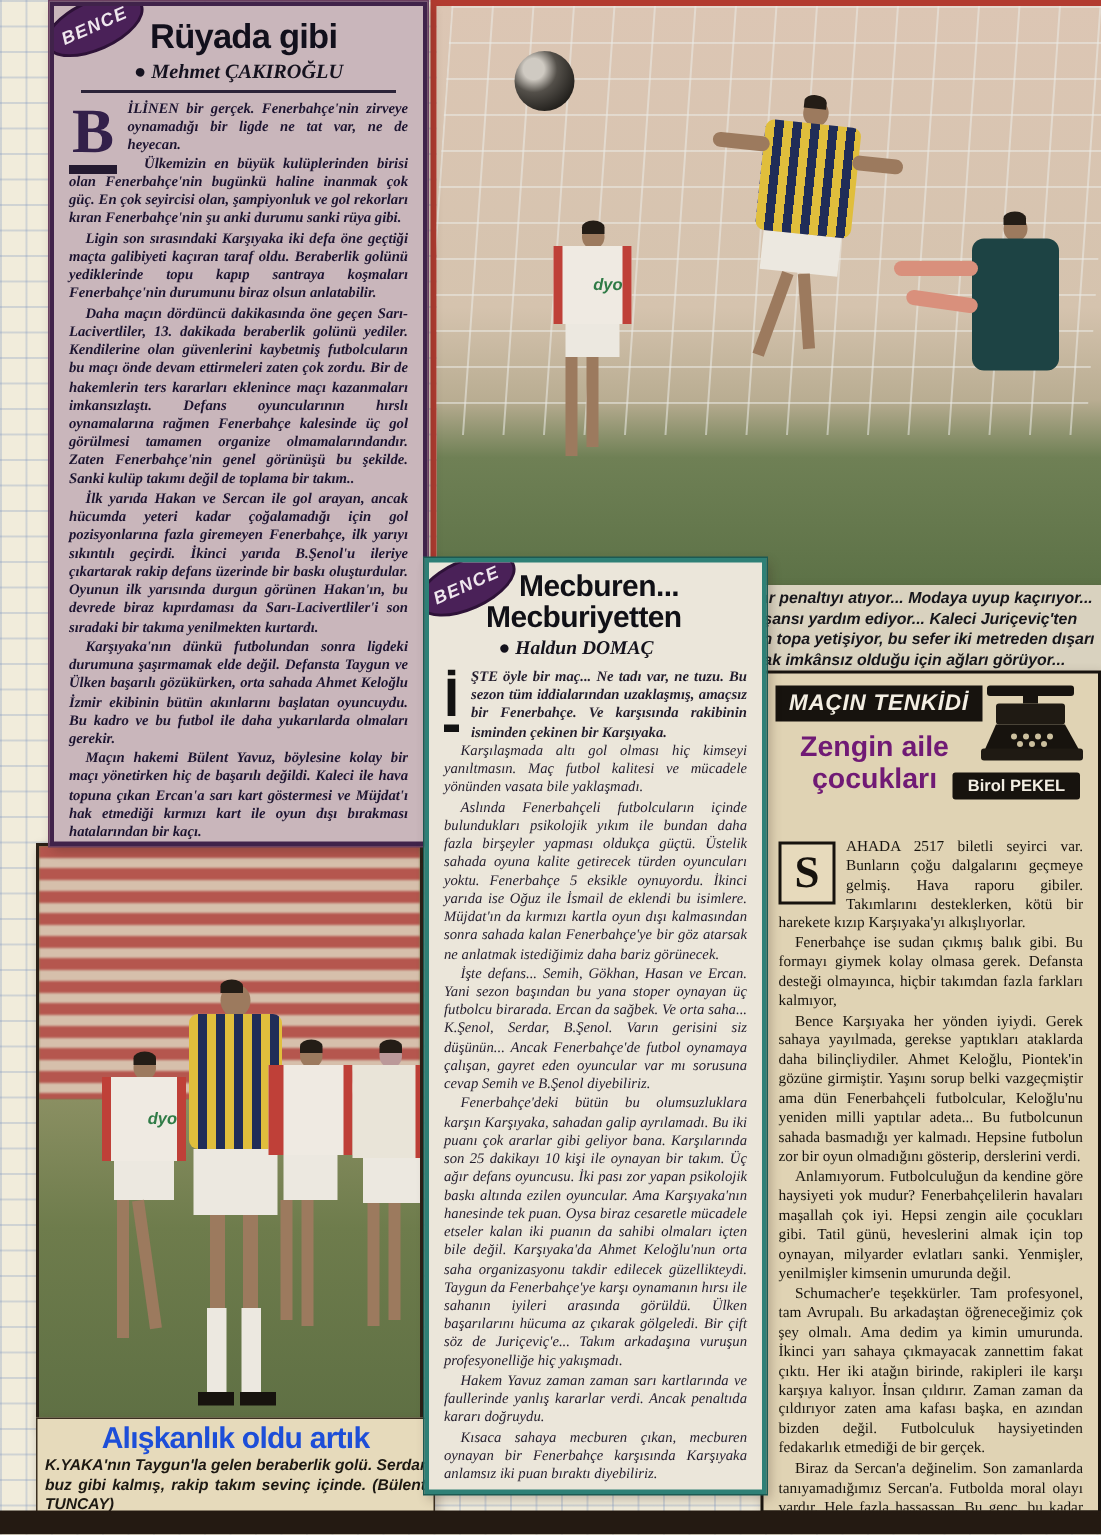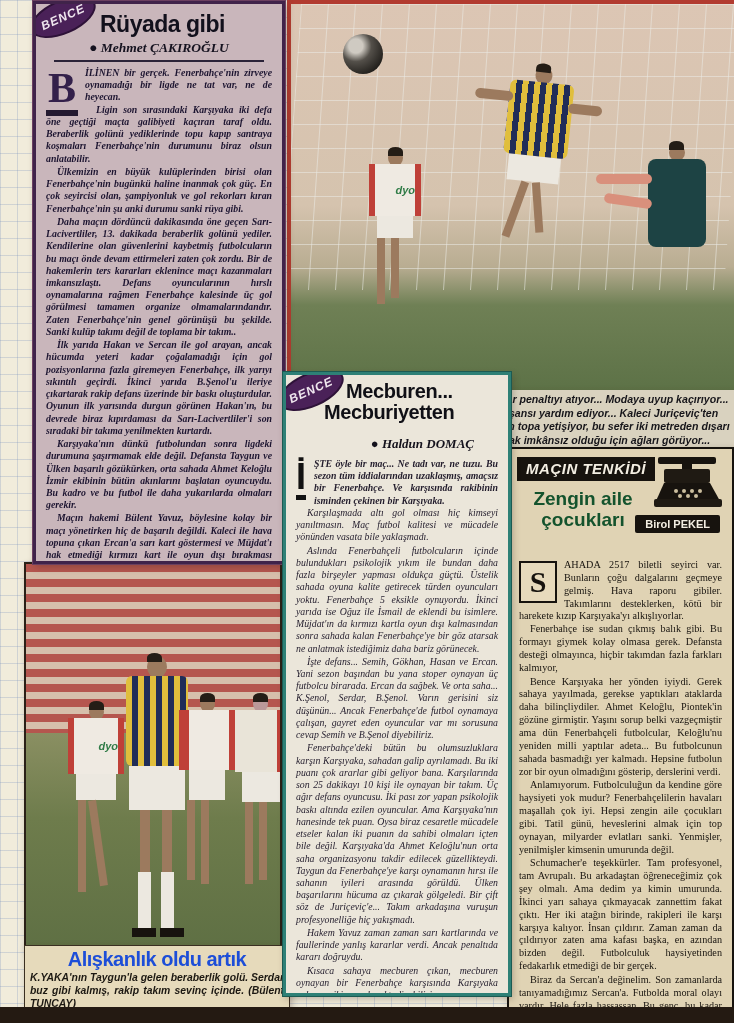--- a/index.html
+++ b/index.html
@@ -59,35 +59,35 @@
   .cap-top{left:479px;top:390px;width:255px;height:56px;background:#d9d2bf;padding:3px 4px;
            font:700 italic 10.6px/1.28 "Liberation Sans",sans-serif;color:#16151a;z-index:1;}
 
   
   .a2{left:283px;top:372px;width:222px;height:618px;background:#ebe6da;
       border:3px solid #2e8076;outline:1px solid #1c5a52;z-index:3;overflow:hidden;}
   .a2-head{position:relative;padding:6px 8px 0 8px;}
   .bence2{left:-10px;top:-2px;}
   .a2-title{margin-left:52px;font:700 20px/1.05 "Liberation Sans",sans-serif;color:#101016;letter-spacing:-.4px;}
   .a2-title .t2{margin-left:-22px;}
-  .a2-byline{text-align:right;padding-right:26px;font:700 italic 13px "Liberation Serif",serif;color:#14121c;margin-top:13px;}
+  .a2-byline{text-align:center;padding-right:26px;font:700 italic 13px "Liberation Serif",serif;color:#14121c;margin-top:1px;}
   .a2-body{padding:6px 10px 6px 10px;color:#221c2c;
            font:400 italic 9.8px/1.25 "Liberation Serif",serif;text-align:justify;}
   .a2-body .lead{font-weight:700;}
   .dc2{float:left;font:700 36px/0.9 "Liberation Sans",sans-serif;font-style:normal;color:#121212;
        margin:3px 8px 0 0;border-bottom:5px solid #121212;padding-bottom:2px;}
 
   
   .a3{left:507px;top:447px;width:223px;height:558px;background:#e0d3b4;
       border:2px solid #17130e;z-index:2;overflow:hidden;}
   .a3-head{position:relative;height:110px;}
   .a3-bar{position:absolute;left:8px;top:8px;width:138px;height:24px;background:#17130e;
           color:#f3eee2;font:700 italic 15px/24px "Liberation Sans",sans-serif;text-align:center;letter-spacing:.5px;}
   .a3-sub{position:absolute;left:8px;top:40px;width:132px;text-align:center;
-          font:700 19px/1.08 "Liberation Sans",sans-serif;color:#14532d;}
+          font:700 19px/1.08 "Liberation Sans",sans-serif;color:#701a75;}
   .a3-type{position:absolute;right:8px;top:6px;}
   .a3-author{position:absolute;right:12px;top:66px;background:#17130e;color:#f3eee2;
              font:700 11px/16px "Liberation Sans",sans-serif;padding:1px 10px;border-radius:2px;}
   .a3-body{padding:0 10px 6px 10px;color:#17130e;
            font:400 10.2px/1.26 "Liberation Serif",serif;text-align:justify;}
   .dc3{float:left;width:34px;height:38px;border:2px solid #17130e;background:#e7dabc;
        display:flex;align-items:center;justify-content:center;
        font:700 30px "Liberation Serif",serif;color:#17130e;margin:2px 7px 0 0;}
 
   
@@ -114,22 +114,22 @@
   <div class="a1-head">
     <div class="bence bence1">BENCE</div>
     <div class="a1-title">Rüyada gibi</div>
     <div class="byline">● Mehmet ÇAKIROĞLU</div>
     <div class="rule"></div>
   </div>
   <div class="a1-body">
     <span class="dc1">B</span>
     <span class="lead">İLİNEN bir gerçek. Fenerbahçe'nin zirveye oynamadığı bir ligde ne tat var, ne de heyecan.</span>
     <div>
+        <p class="para">Ülkemizin en büyük kulüplerinden birisi olan Fenerbahçe'nin bugünkü haline inanmak çok güç. En çok seyircisi olan, şampiyonluk ve gol rekorları kıran Fenerbahçe'nin şu anki durumu sanki rüya gibi.</p>
         <p class="para">Ligin son sırasındaki Karşıyaka iki defa öne geçtiği maçta galibiyeti kaçıran taraf oldu. Beraberlik golünü yediklerinde topu kapıp santraya koşmaları Fenerbahçe'nin durumunu biraz olsun anlatabilir.</p>
-        <p class="para">Ülkemizin en büyük kulüplerinden birisi olan Fenerbahçe'nin bugünkü haline inanmak çok güç. En çok seyircisi olan, şampiyonluk ve gol rekorları kıran Fenerbahçe'nin şu anki durumu sanki rüya gibi.</p>
         <p class="para">Daha maçın dördüncü dakikasında öne geçen Sarı-Lacivertliler, 13. dakikada beraberlik golünü yediler. Kendilerine olan güvenlerini kaybetmiş futbolcuların bu maçı önde devam ettirmeleri zaten çok zordu. Bir de hakemlerin ters kararları eklenince maçı kazanmaları imkansızlaştı. Defans oyuncularının hırslı oynamalarına rağmen Fenerbahçe kalesinde üç gol görülmesi tamamen organize olmamalarındandır. Zaten Fenerbahçe'nin genel görünüşü bu şekilde. Sanki kulüp takımı değil de toplama bir takım..</p>
         <p class="para">İlk yarıda Hakan ve Sercan ile gol arayan, ancak hücumda yeteri kadar çoğalamadığı için gol pozisyonlarına fazla giremeyen Fenerbahçe, ilk yarıyı sıkıntılı geçirdi. İkinci yarıda B.Şenol'u ileriye çıkartarak rakip defans üzerinde bir baskı oluşturdular. Oyunun ilk yarısında durgun görünen Hakan'ın, bu devrede biraz kıpırdaması da Sarı-Lacivertliler'i son sıradaki bir takıma yenilmekten kurtardı.</p>
         <p class="para">Karşıyaka'nın dünkü futbolundan sonra ligdeki durumuna şaşırmamak elde değil. Defansta Taygun ve Ülken başarılı gözükürken, orta sahada Ahmet Keloğlu İzmir ekibinin bütün akınlarını başlatan oyuncuydu. Bu kadro ve bu futbol ile daha yukarılarda olmaları gerekir.</p>
         <p class="para">Maçın hakemi Bülent Yavuz, böylesine kolay bir maçı yönetirken hiç de başarılı değildi. Kaleci ile hava topuna çıkan Ercan'a sarı kart göstermesi ve Müjdat'ı hak etmediği kırmızı kart ile oyun dışı bırakması hatalarından bir kaçı.</p>
       </div>
   </div>
 </div>
 
 <div class="abs scrap photo-top">
   <div class="net"></div>

